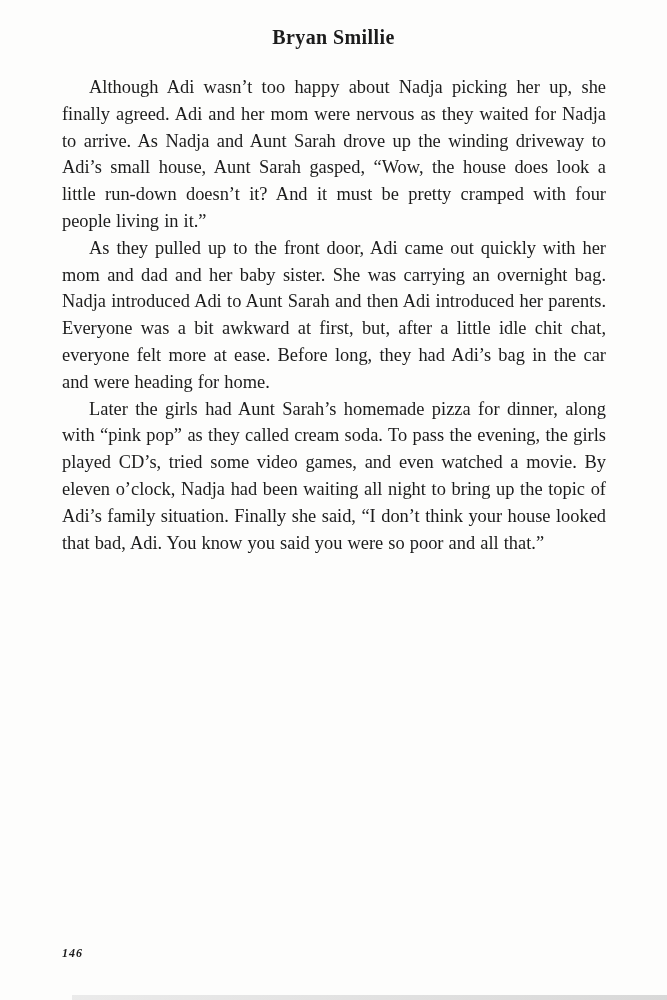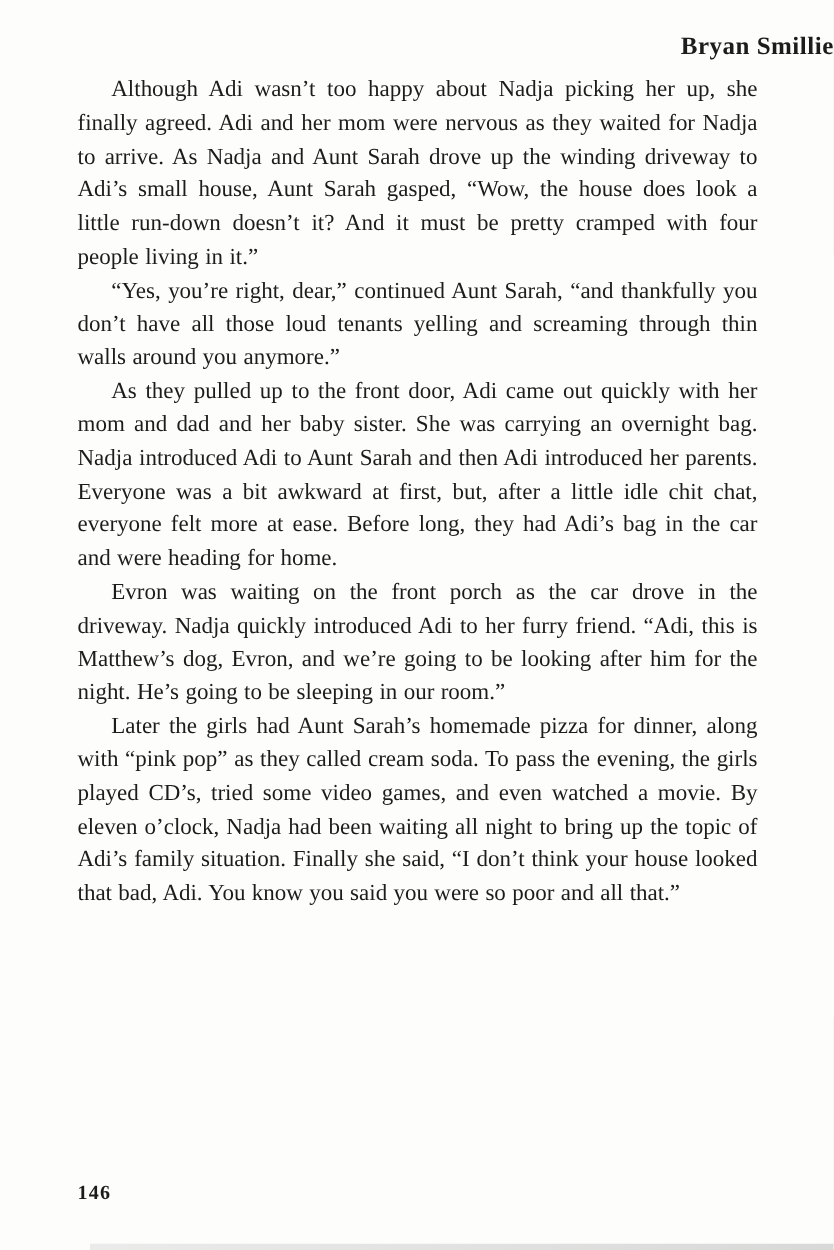--- a/index.html
+++ b/index.html
@@ -11,45 +11,46 @@
     font-family: "Liberation Serif", "DejaVu Serif", serif;
     color: #1c1c1c;
     overflow: hidden;
     margin: 0 auto;
   }
   .running-head {
     position: absolute;
     top: 26px;
     left: 0;
     width: 100%;
-    text-align: right;
+    text-align: center;
     font-weight: 700;
     font-size: 20px;
     letter-spacing: 0.4px;
   }
   .text-block {
     position: absolute;
-    top: 58px;
+    top: 74px;
     left: 62px;
     width: 544px;
   }
   .text-block p {
     margin: 0;
     text-indent: 27px;
     text-align: justify;
     font-size: 18.4px;
     line-height: 26.8px;
     word-spacing: 0.5px;
   }
   .page-number {
     position: absolute;
     left: 62px;
     top: 946px;
     font-weight: 700;
-    font-size: 16px;
+    font-style: italic;
+    font-size: 12px;
     letter-spacing: 1px;
   }
   .scan-edge {
     position: absolute;
     left: 72px;
     right: 0;
     bottom: 0;
     height: 5px;
     background: linear-gradient(to right, #e6e6e6, #cfcfcf);
     opacity: 0.8;
@@ -57,23 +58,21 @@
 </style>
 </head>
 <body>
 
 <div class="page">
 
   <header class="running-head">Bryan Smillie</header>
 
   <main class="text-block">
     <p>Although Adi wasn’t too happy about Nadja picking her up, she finally agreed. Adi and her mom were nervous as they waited for Nadja to arrive. As Nadja and Aunt Sarah drove up the winding driveway to Adi’s small house, Aunt Sarah gasped, “Wow, the house does look a little run-down doesn’t it? And it must be pretty cramped with four people living in it.”</p>
-    <p>“Yes, you’re right, dear,” continued Aunt Sarah, “and thankfully you don’t have all those loud tenants yelling and screaming through thin walls around you anymore.”</p>
     <p>As they pulled up to the front door, Adi came out quickly with her mom and dad and her baby sister. She was carrying an overnight bag. Nadja introduced Adi to Aunt Sarah and then Adi introduced her parents. Everyone was a bit awkward at first, but, after a little idle chit chat, everyone felt more at ease. Before long, they had Adi’s bag in the car and were heading for home.</p>
-    <p>Evron was waiting on the front porch as the car drove in the driveway. Nadja quickly introduced Adi to her furry friend. “Adi, this is Matthew’s dog, Evron, and we’re going to be looking after him for the night. He’s going to be sleeping in our room.”</p>
     <p>Later the girls had Aunt Sarah’s homemade pizza for dinner, along with “pink pop” as they called cream soda. To pass the evening, the girls played CD’s, tried some video games, and even watched a movie. By eleven o’clock, Nadja had been waiting all night to bring up the topic of Adi’s family situation. Finally she said, “I don’t think your house looked that bad, Adi. You know you said you were so poor and all that.”</p>
   </main>
 
   <footer class="page-number">146</footer>
 
   <div class="scan-edge"></div>
 
 </div>
 
 </body></html>

